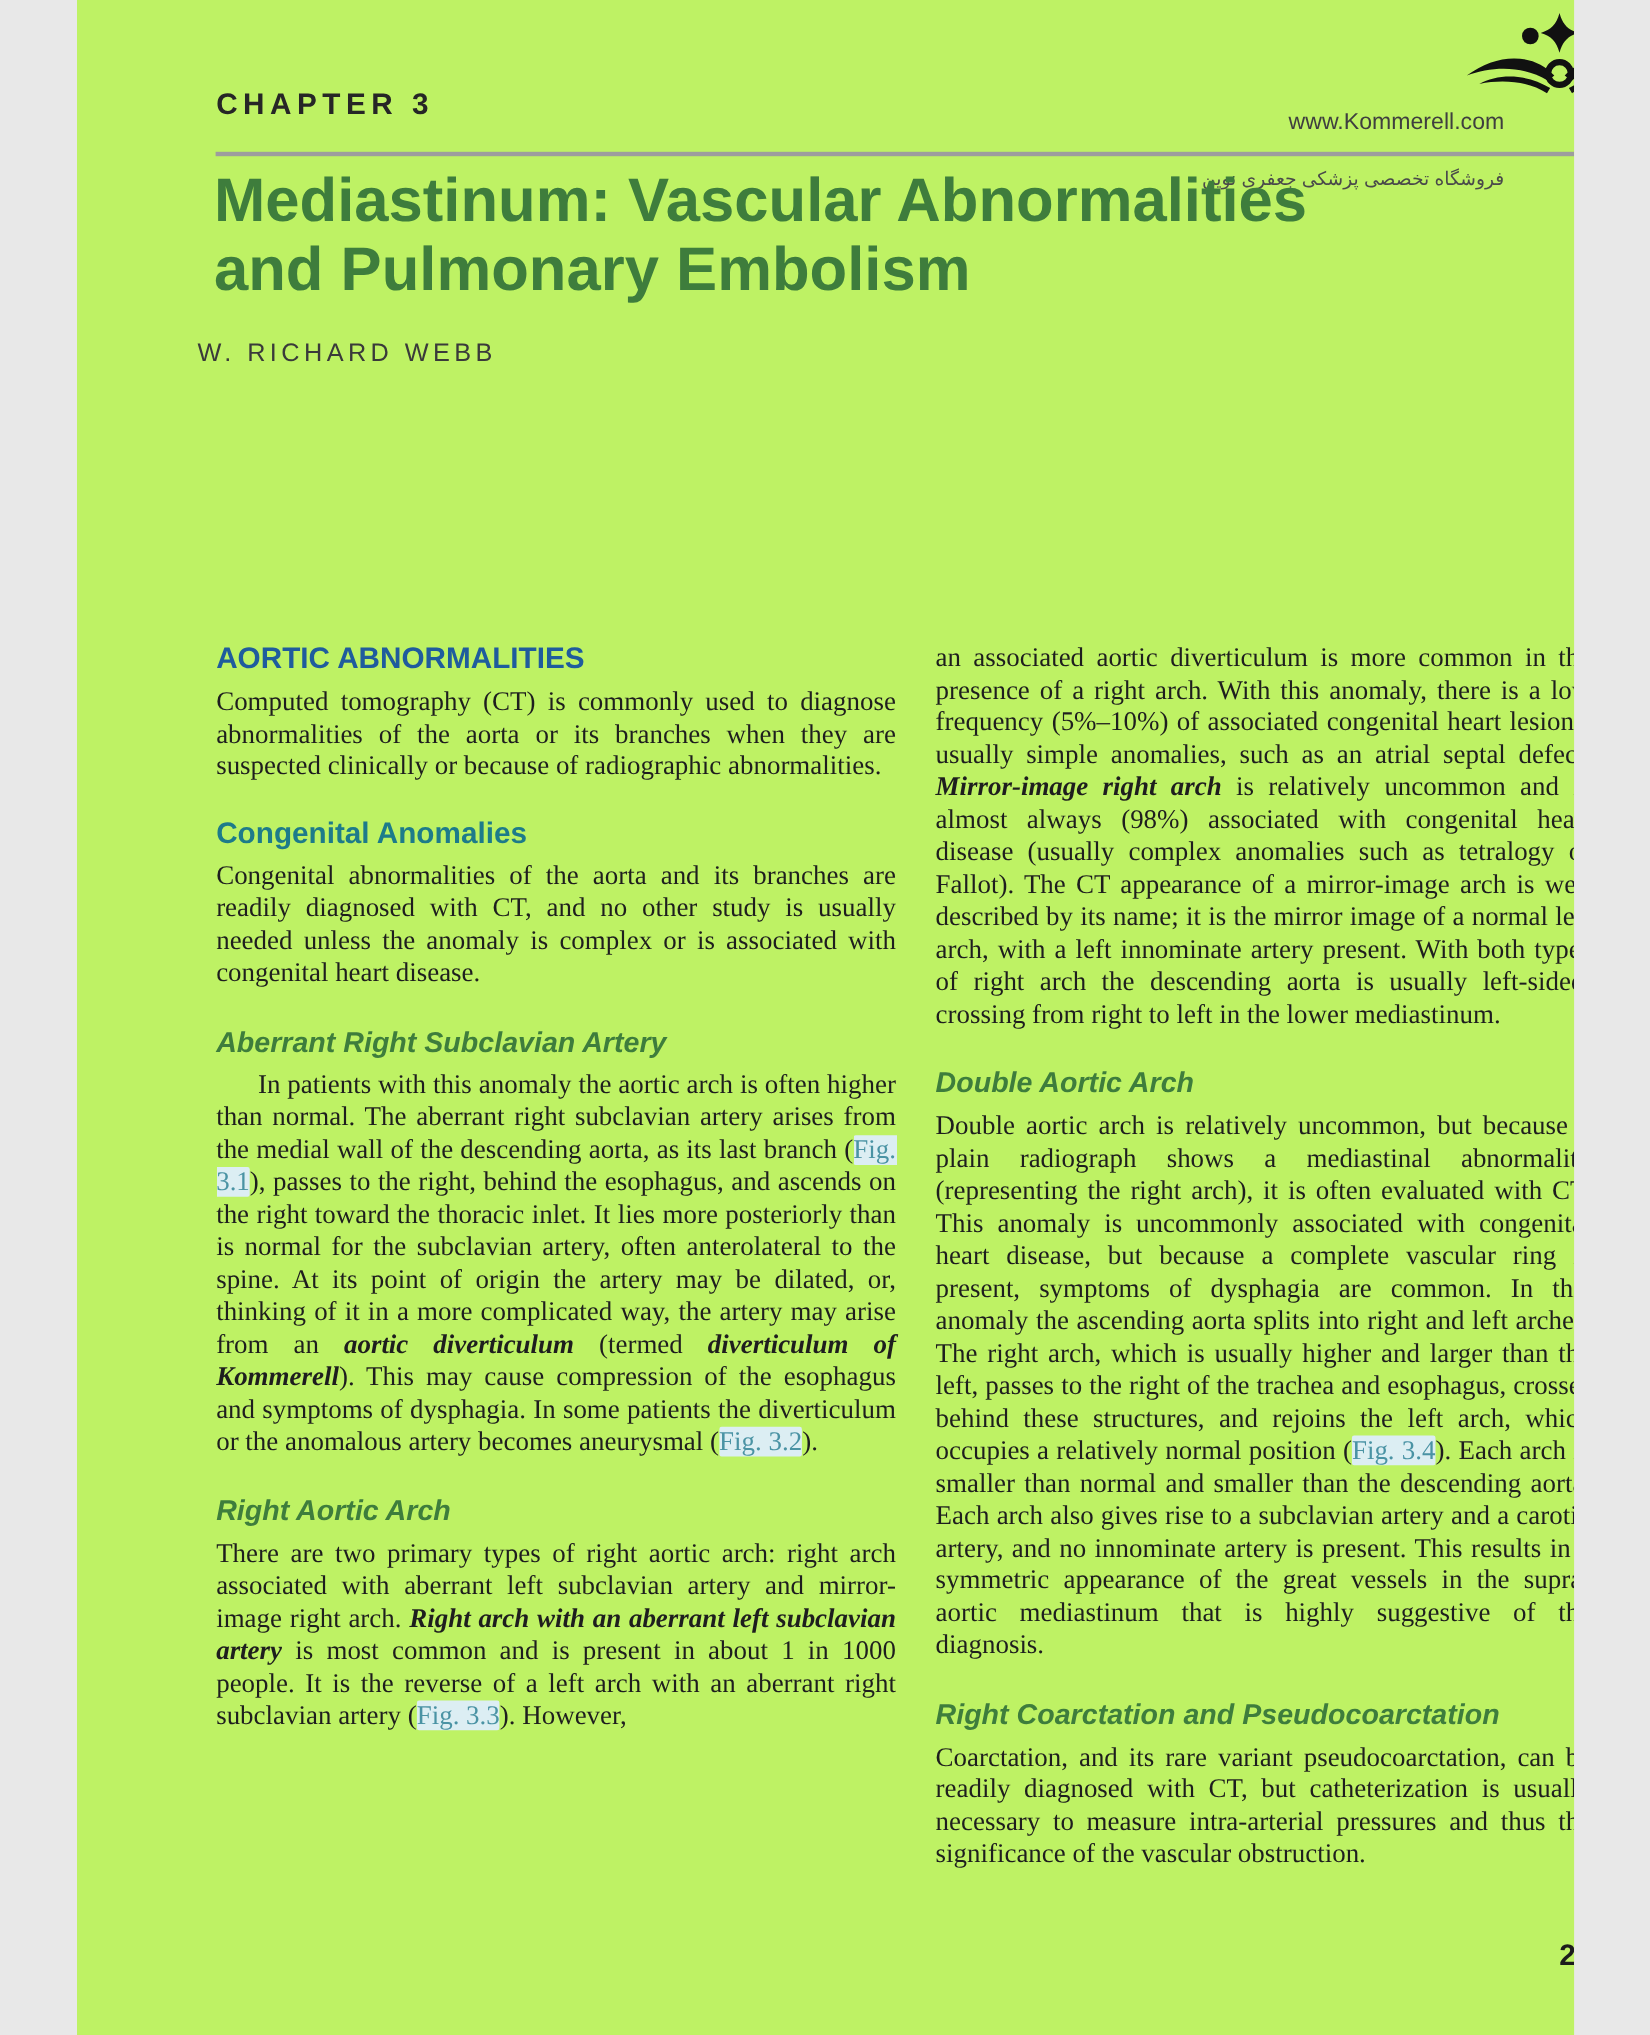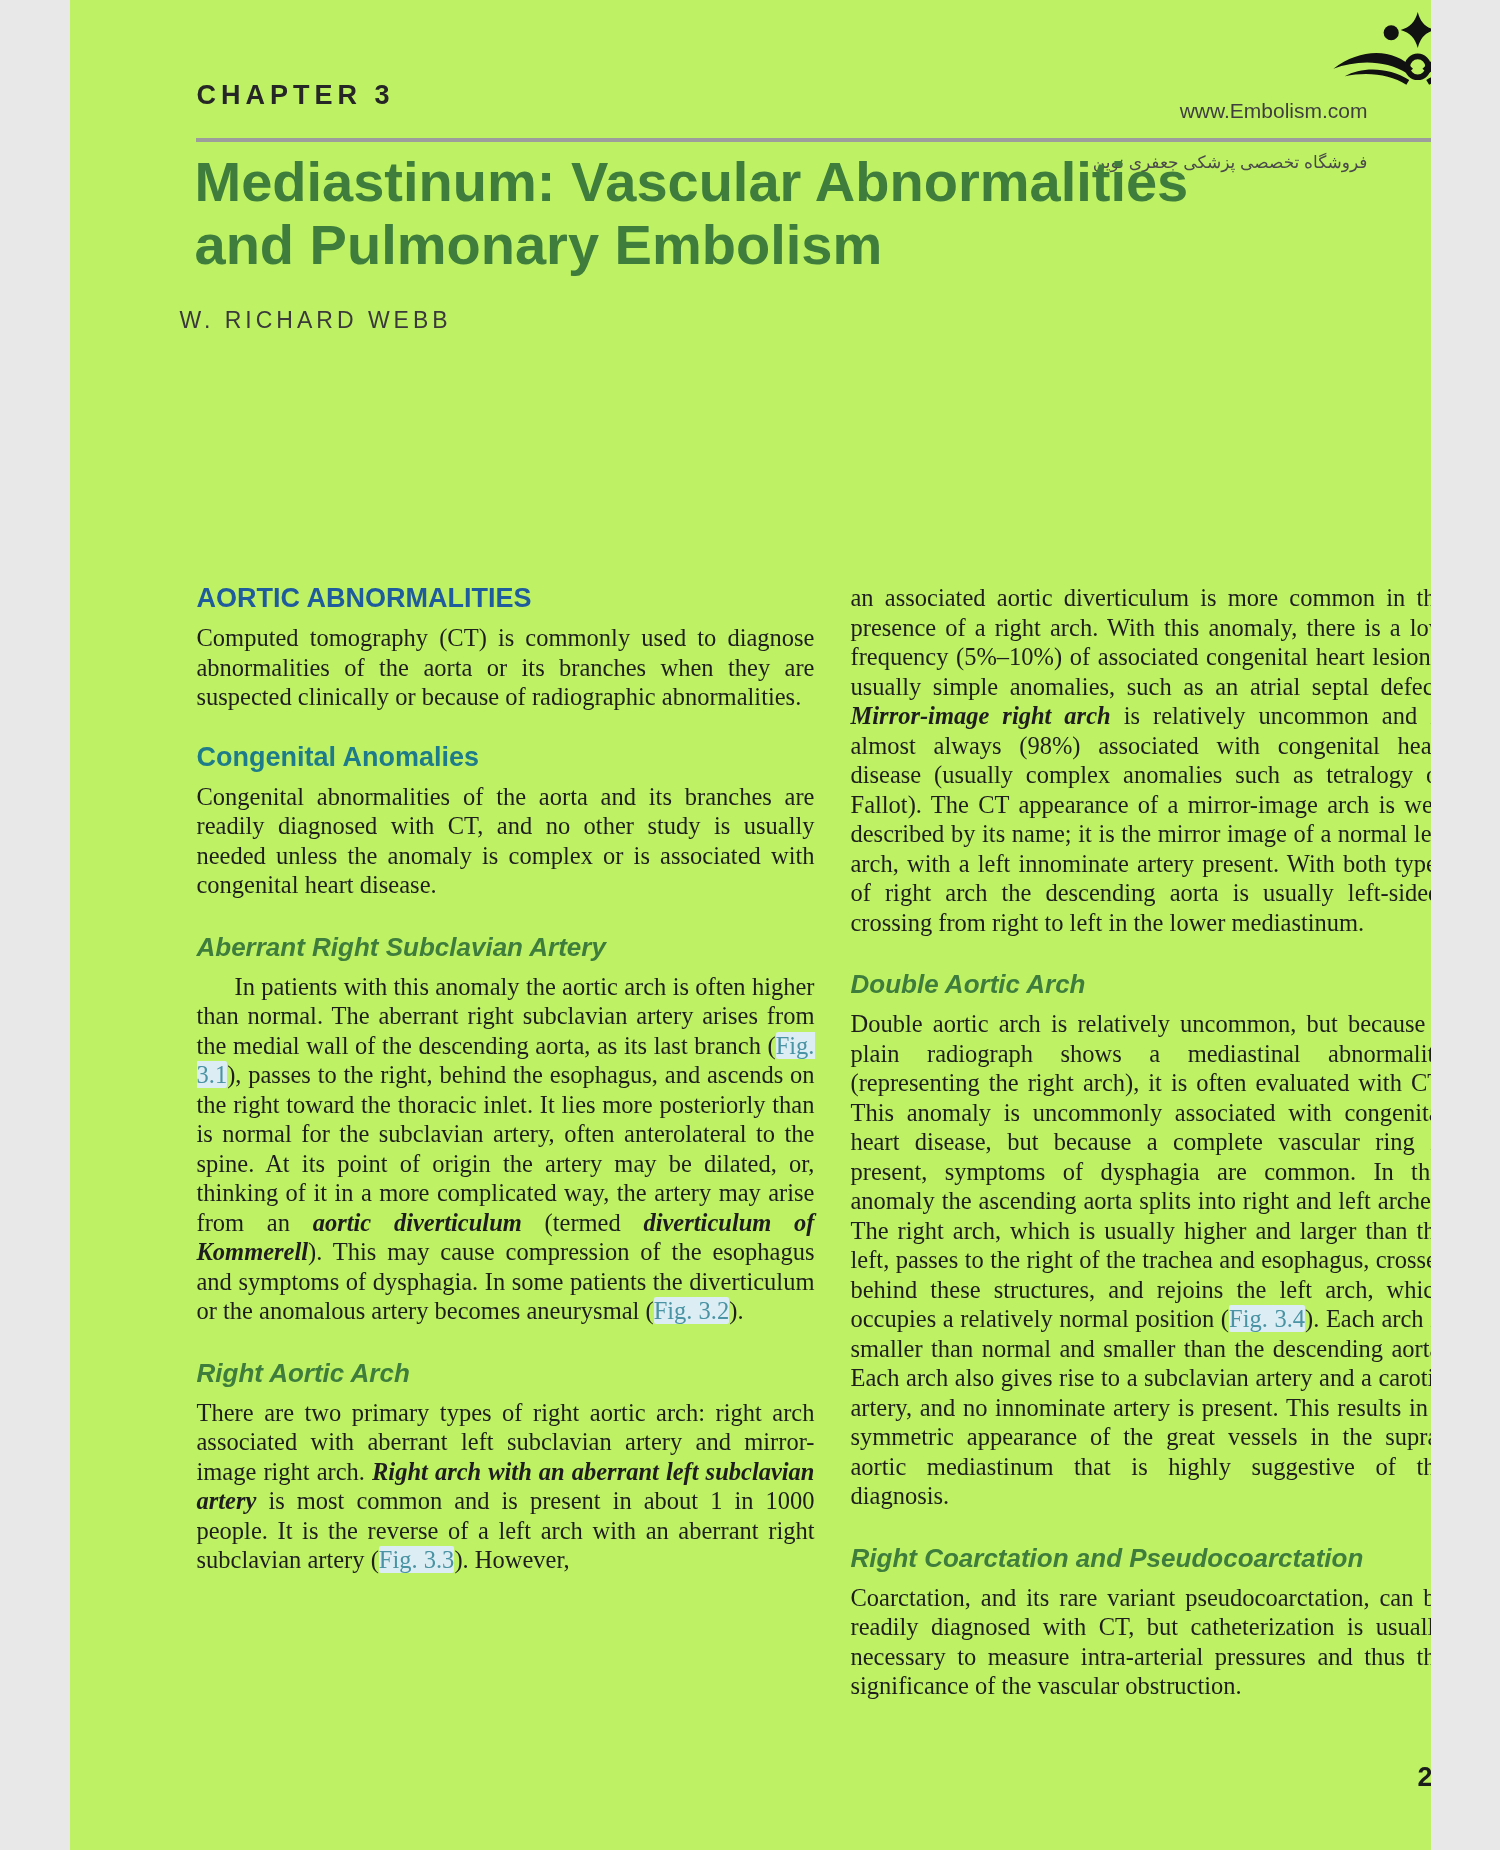--- a/index.html
+++ b/index.html
@@ -97,21 +97,21 @@
       <path d="M100 62 C80 40 45 40 16 62 C40 53 70 52 94 67 Z" fill="#111"></path>
       <path d="M96 74 C74 60 46 60 28 70 C52 65 76 68 93 79 Z" fill="#111"></path>
       <path d="M110 62 C130 40 165 40 194 62 C170 53 140 52 116 67 Z" fill="#111"></path>
       <path d="M114 74 C136 60 164 60 182 70 C158 65 134 68 117 79 Z" fill="#111"></path>
       <circle cx="105" cy="60" r="11" fill="none" stroke="#111" stroke-width="6"></circle>
       <path d="M186 54 C192 62 194 72 191 82" fill="none" stroke="#111" stroke-width="4" stroke-linecap="round"></path>
       <circle cx="194" cy="86" r="6" fill="#111"></circle>
     </svg>
   </div>
 
-  <div class="site">www.Embolism.com</div>
+  <div class="site">www.Kommerell.com</div>
 
   <div class="rule"></div>
 
   <div class="tagline">فروشگاه تخصصی پزشکی جعفری نوین</div>
 
   <div class="title">
     <div>Mediastinum: Vascular Abnormalities</div>
     <div>and Pulmonary Embolism</div>
   </div>
 

